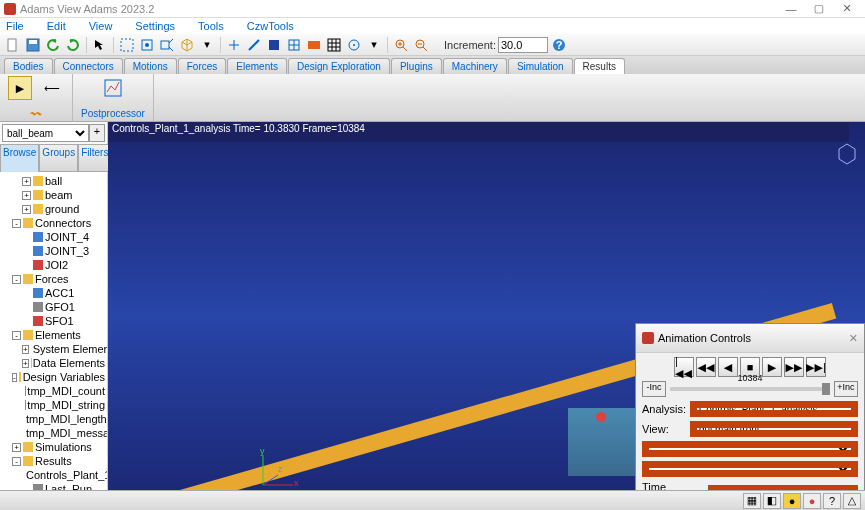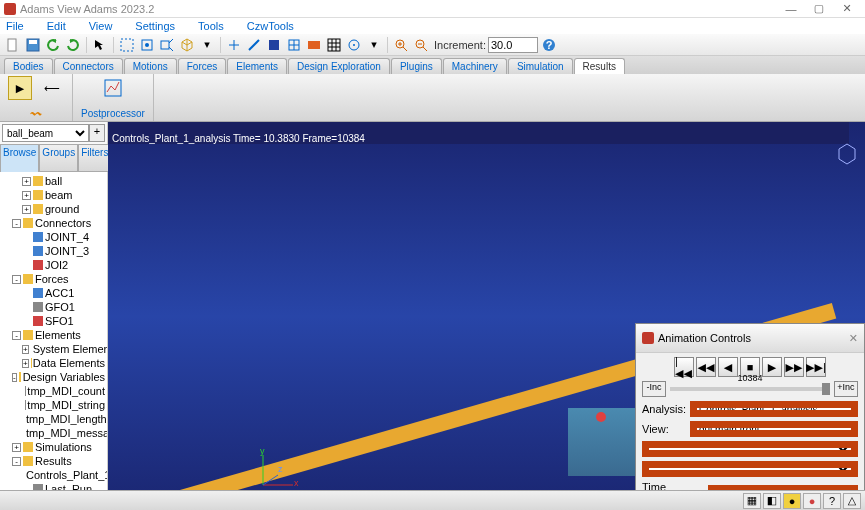--- a/index.html
+++ b/index.html
@@ -7,21 +7,21 @@
 .titlebar{height:18px;background:#fff;display:flex;align-items:center;padding:0 4px;border-bottom:1px solid #ddd}
 .titlebar .icon{width:12px;height:12px;background:#c0392b;border-radius:2px;margin-right:4px}
 .titlebar .title{color:#888;flex:1}
 .titlebar .winbtn{width:28px;text-align:center;color:#666;cursor:default}
 .menubar{height:16px;background:#fff;display:flex;align-items:center;padding:0 4px;gap:19px}
 .menubar span{color:#0066cc;padding:0 2px;cursor:default}
 .toolbar{height:22px;background:linear-gradient(#fafafa,#e8e8e8);display:flex;align-items:center;padding:0 4px;gap:2px;border-bottom:1px solid #ccc}
 .tbtn{width:18px;height:18px;display:flex;align-items:center;justify-content:center;cursor:default}
 .tbtn svg{width:14px;height:14px}
 .tsep{width:1px;height:16px;background:#ccc;margin:0 2px}
-.incr-label{color:#333;margin-left:2px}
+.incr-label{color:#333;margin-left:12px}
 .incr-input{width:50px;height:16px;border:1px solid #999;padding:0 2px;background:#fff}
 .tabbar{height:18px;background:linear-gradient(#e0e0e0,#d0d0d0);display:flex;align-items:flex-end;padding:0 4px;gap:1px}
 .tab{padding:2px 8px;background:linear-gradient(#f0f0f0,#d8d8d8);border:1px solid #aaa;border-bottom:none;border-radius:3px 3px 0 0;color:#0066cc;cursor:default;font-size:10px}
 .tab.active{background:#fff;color:#333}
 .ribbon{height:48px;background:linear-gradient(#f5f5f5,#d5d5d5);display:flex;border-bottom:1px solid #aaa}
 .rgroup{border-right:1px solid #bbb;padding:2px 8px;display:flex;flex-direction:column;align-items:center;justify-content:space-between}
 .rgroup .ricons{display:flex;gap:8px}
 .rgroup .ricon{width:24px;height:24px;display:flex;align-items:center;justify-content:center}
 .rgroup .rlabel{color:#0066cc;font-size:10px}
 .main{display:flex;height:388px}
@@ -38,21 +38,21 @@
 .exp{width:9px;height:9px;border:1px solid #888;display:inline-flex;align-items:center;justify-content:center;font-size:8px;line-height:7px;background:#fff}
 .fico{width:10px;height:10px;display:inline-block}
 .f-yellow{background:#f0c040}
 .f-red{background:#d04040}
 .f-blue{background:#4080d0}
 .f-gray{background:#888}
 .search{height:18px;display:flex;border-top:1px solid #ccc}
 .search input{flex:1;border:1px solid #aaa;padding:0 2px;font-size:10px}
 .search .sicon{width:18px;display:flex;align-items:center;justify-content:center;background:#eee;border:1px solid #aaa}
 .viewport{flex:1;position:relative;background:linear-gradient(180deg,#1a2570 0%,#2845a8 50%,#1a2570 100%);overflow:hidden}
-.vp-header{position:absolute;top:0;left:0;right:16px;height:14px;background:#1a2060;color:#fff;font-size:10px;padding:11px 4px}
+.vp-header{position:absolute;top:0;left:0;right:16px;height:20px;background:#1a2060;color:#fff;font-size:10px;padding:1px 4px}
 .beam{position:absolute;width:720px;height:16px;background:#e8a830;left:20px;top:280px;transform:rotate(-16deg);transform-origin:center}
 .ball-white{position:absolute;width:32px;height:32px;border-radius:50%;background:radial-gradient(circle at 35% 30%,#fff,#bbb 60%,#777);left:555px;top:228px}
 .block{position:absolute;width:68px;height:68px;background:linear-gradient(180deg,#4a8ab0,#3a6a90);left:460px;top:286px}
 .marker{position:absolute;width:10px;height:10px;border-radius:50%;background:#e04040;left:488px;top:290px}
 .axes{position:absolute;left:150px;bottom:20px;width:40px;height:40px}
 .axes .ax{position:absolute;font-size:9px;color:#2dd02d}
 .trihedron{position:absolute;right:6px;top:20px;width:24px;height:24px}
 .anim-panel{position:absolute;right:0;bottom:0;width:230px;background:#f0f0f0;border:1px solid #888;font-size:10px}
 .anim-title{height:18px;background:linear-gradient(#fafafa,#ddd);padding:14px 6px;display:flex;align-items:center;border-bottom:1px solid #ccc}
 .anim-title .at-icon{width:12px;height:12px;background:#c0392b;border-radius:2px;margin-right:4px}

